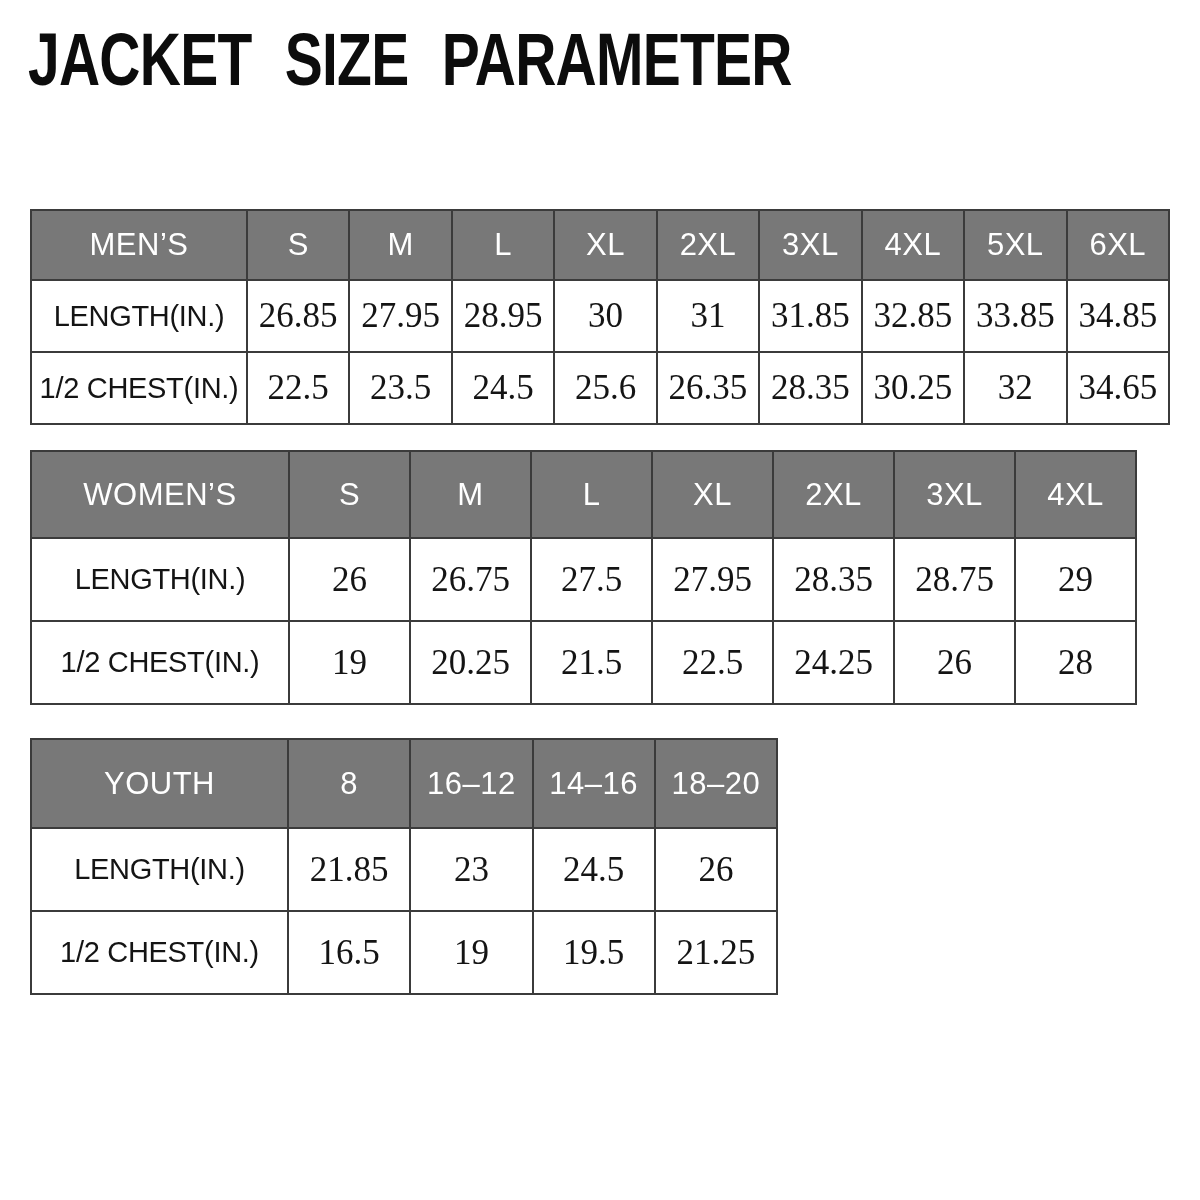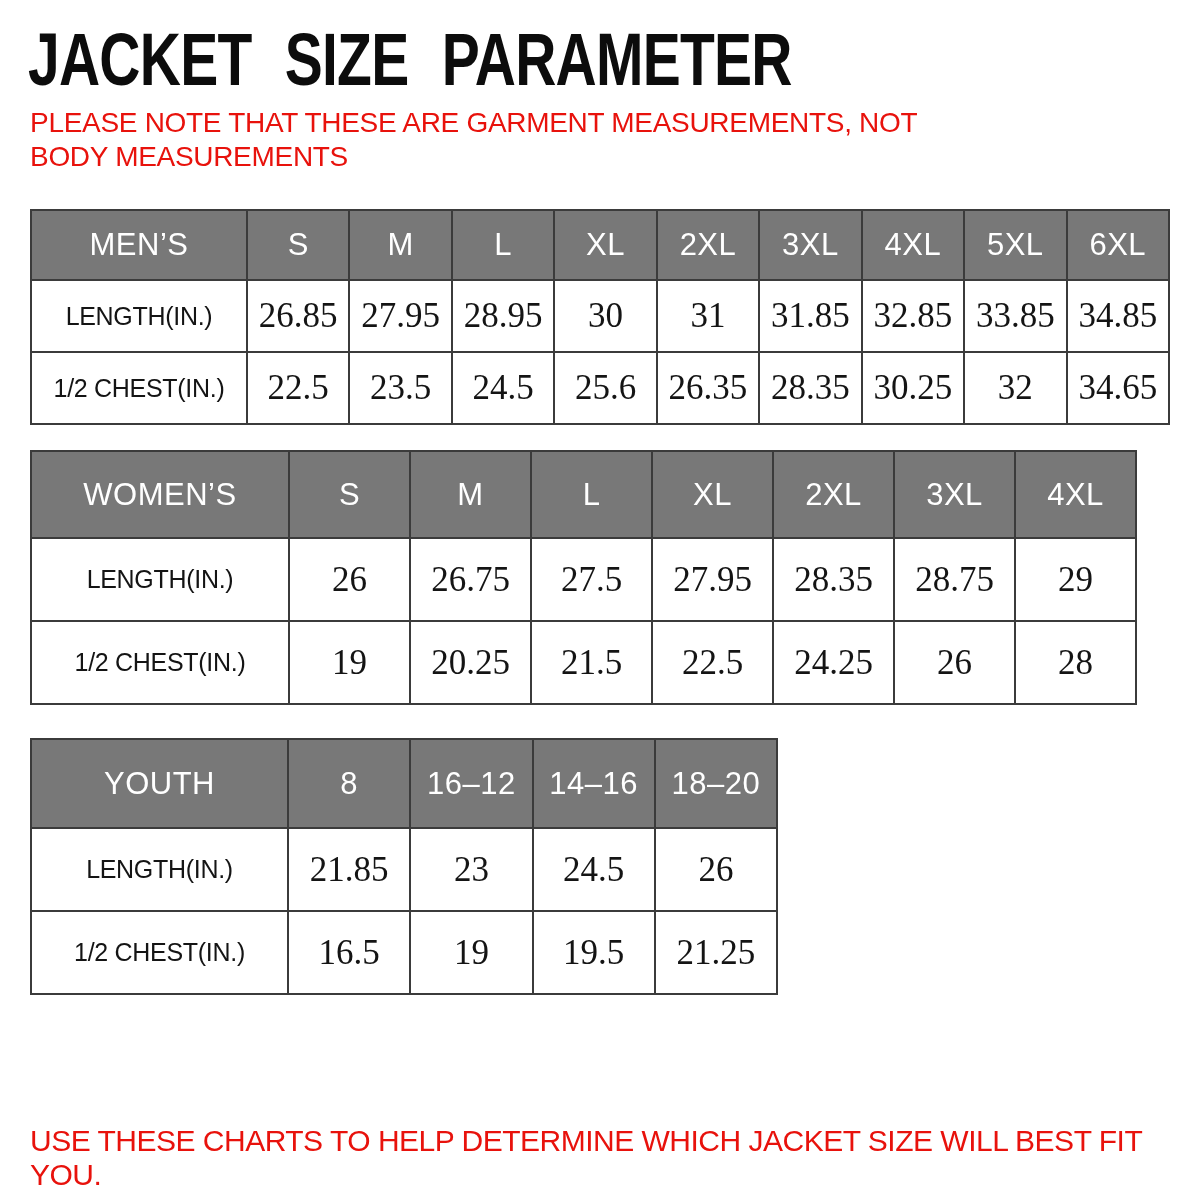--- a/index.html
+++ b/index.html
@@ -64,21 +64,21 @@
     background: #787878;
     color: #ffffff;
     font-weight: normal;
     font-size: 31px;
     letter-spacing: 0.5px;
   }
   tbody th {
     background: #ffffff;
     color: #141414;
     font-weight: normal;
-    font-size: 25px;
+    font-size: 29px;
     letter-spacing: -0.3px;
   }
   tbody td {
     background: #ffffff;
     color: #141414;
     font-family: Liberation Serif, serif;
     font-size: 35px;
   }
 
   
@@ -118,21 +118,20 @@
     letter-spacing: -0.5px;
   }
 </style>
 </head>
 <body>
 
 <div class="canvas">
 
   <div class="page-title">JACKET SIZE PARAMETER</div>
 
-  <div class="garment-note">PLEASE NOTE THAT THESE ARE GARMENT MEASUREMENTS, NOT BODY MEASUREMENTS</div>
 
   <div class="tbl tbl-mens">
       <table>
         <thead>
           <tr>
             <th>MEN’S</th>
             <th>S</th>
             <th>M</th>
             <th>L</th>
             <th>XL</th>
@@ -235,15 +234,14 @@
             <td>16.5</td>
             <td>19</td>
             <td>19.5</td>
             <td>21.25</td>
           </tr>
         </tbody>
       </table>
     </div>
 
 
-  <div class="footer-para-2">USE THESE CHARTS TO HELP DETERMINE WHICH JACKET SIZE WILL BEST FIT YOU.</div>
 
 </div>
 
 </body></html>

